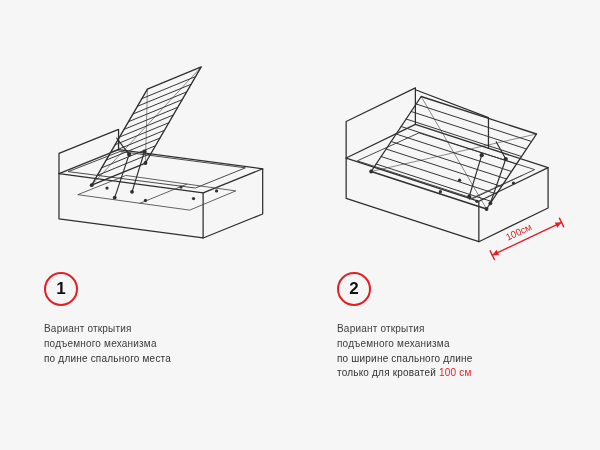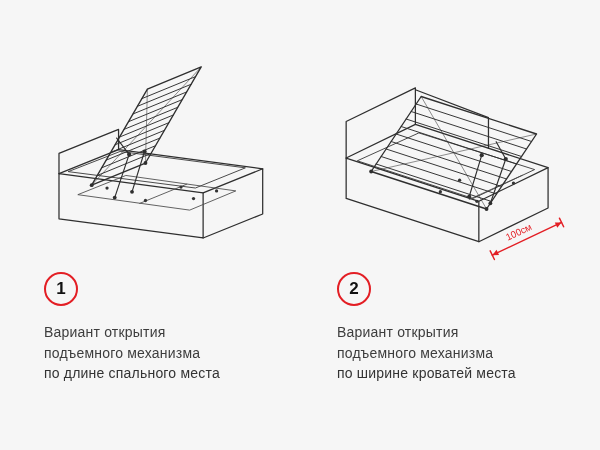--- a/index.html
+++ b/index.html
@@ -16,21 +16,21 @@
   .figure svg { display: block; }
   .badge {
     width: 34px; height: 34px;
     border: 2px solid #e31e24; border-radius: 50%;
     display: flex; align-items: center; justify-content: center;
     font-weight: 700; font-size: 17px; color: #111;
     margin: 10px 0 16px 14px; background: transparent;
   }
   .caption {
     margin: 0; padding-left: 14px;
-    font-size: 14px; line-height: 1.48;
+    font-size: 10px; line-height: 1.48;
     color: #3d3d3d; letter-spacing: .2px;
   }
   .caption .line { display: block; }
   .caption .bold { font-weight: 400; color: #333; }
   .red { color: #e31e24; }
 </style>
 </head>
 <body>
 
 <div class="page">
@@ -175,17 +175,18 @@
           </g>
         </g>
       </svg>
     </div>
     <div class="badge">
       <span>2</span>
     </div>
     <p class="caption">
       <span class="line">Вариант открытия</span>
       <span class="line">подъемного механизма</span>
-      <span class="line bold">по ширине кроватей места</span>
+      <span class="line bold">по ширине спального длине</span>
+      <span class="line bold"><span>только для кроватей</span> <span class="red">100 см</span></span>
     </p>
   </div>
 
 </div>
 
 </body></html>

